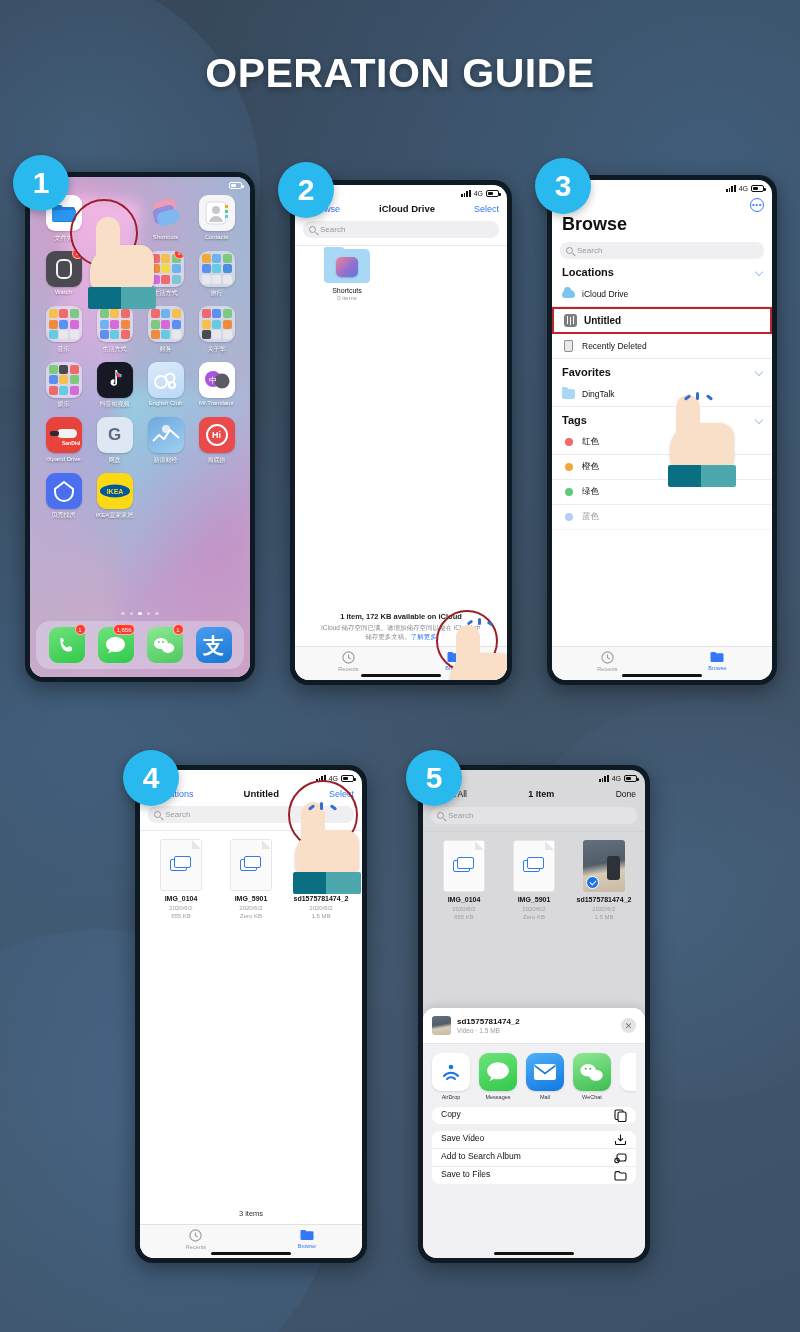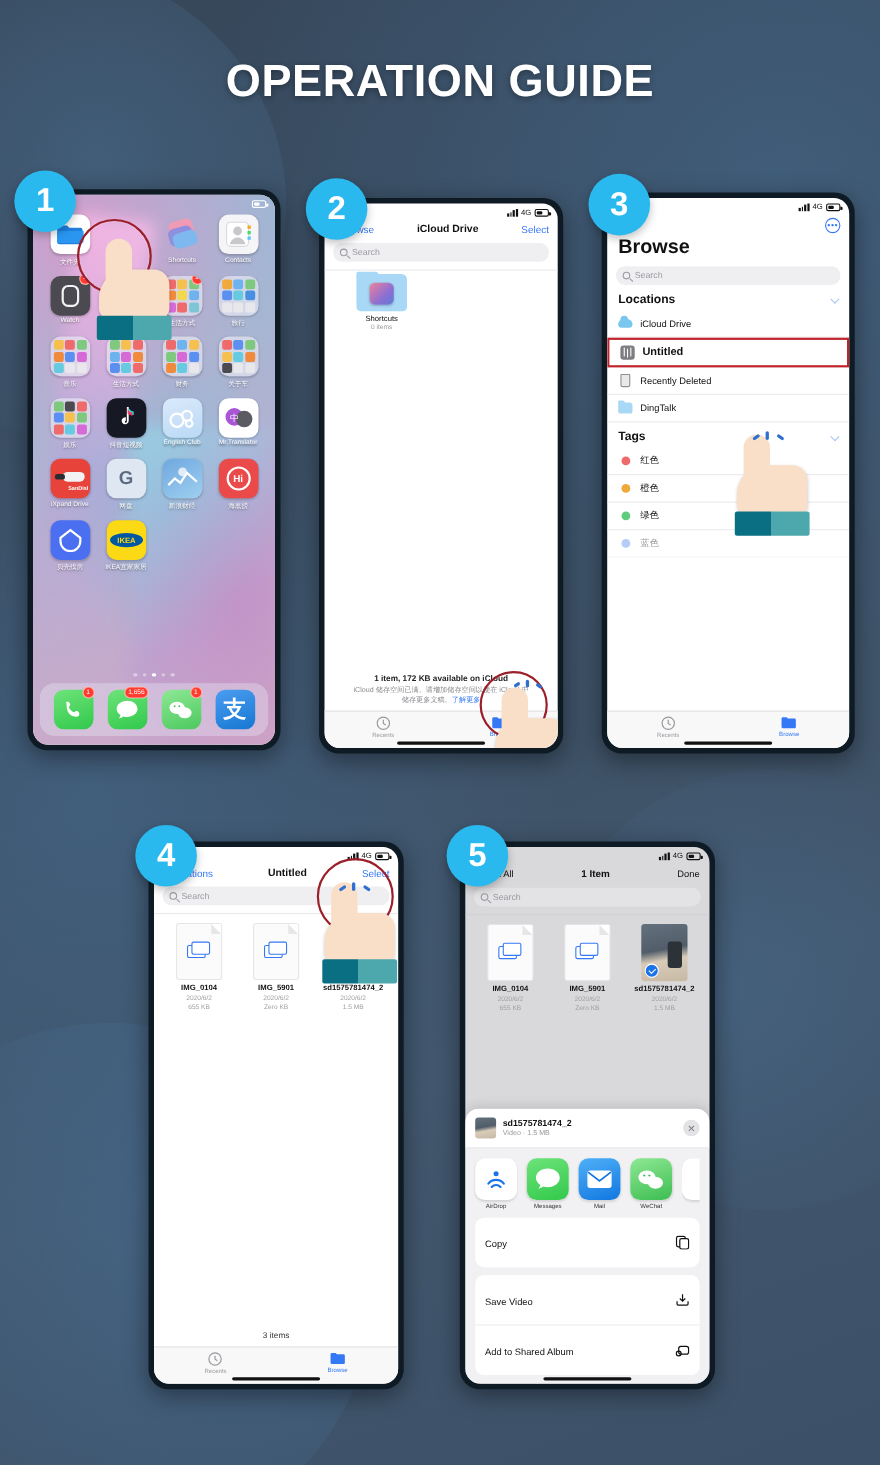--- a/index.html
+++ b/index.html
@@ -265,21 +265,21 @@
   .sheet-info .s { font-size:6.5px; color:#9a9aa0; margin-top:1px; }
   .x-btn { margin-left:auto; width:15px;height:15px;border-radius:50%;background:#e3e3e6;color:#7a7a80;
       display:flex;align-items:center;justify-content:center;font-size:9px;line-height:0;}
   .approw { display:flex; gap:9px; padding:9px 9px 7px; overflow:hidden; }
   .shareapp { width:38px; flex:0 0 38px; text-align:center; }
   .shareapp .ic { width:38px;height:38px;border-radius:9px;display:flex;align-items:center;justify-content:center;
       box-shadow:0 1px 2px rgba(0,0,0,.12);}
   .shareapp .lb { font-size:5.5px; color:#333; margin-top:3px; }
   .actlist { margin:0 9px; }
   .actgroup { background:#fff; border-radius:8px; overflow:hidden; margin-bottom:7px; }
-  .actrow { display:flex; align-items:flex-end; justify-content:space-between; padding:16px 9px;
+  .actrow { display:flex; align-items:flex-start; justify-content:space-between; padding:2px 9px;
       font-size:8.5px; color:#111; border-bottom:1px solid #ededef; }
   .actrow:last-child { border-bottom:none; }
   .actrow .gi { width:13px; height:13px; color:#111; }
 
   svg { display:block; }
 </style>
 </head>
 <body>
 
 <div class="bg"></div>
@@ -709,20 +709,24 @@
           </span>
         <span>Untitled</span>
       </div>
       <div class="row">
         <span class="ic">
             <i class="ic-trash"></i>
           </span>
         <span>Recently Deleted</span>
       </div>
 
+      <div class="sec-head">
+        <span class="t">Favorites</span>
+        <i class="chev-d"></i>
+      </div>
       <div class="row">
         <span class="ic">
             <i class="ic-dl"></i>
           </span>
         <span>DingTalk</span>
       </div>
 
       <div class="sec-head">
         <span class="t">Tags</span>
         <i class="chev-d"></i>
@@ -1015,28 +1019,36 @@
             <div class="actrow">
               <span>Save Video</span>
               <span class="gi">
                 <svg width="13" height="13" viewBox="0 0 13 13">
                     <path d="M1.5 8v2.5a1 1 0 001 1h8a1 1 0 001-1V8" fill="none" stroke="#111" stroke-width="1.1"></path>
                     <path d="M6.5 1.5v6M4 5.4l2.5 2.4L9 5.4" fill="none" stroke="#111" stroke-width="1.1"></path>
                   </svg>
               </span>
             </div>
             <div class="actrow">
-              <span>Add to Shared Album</span>
+              <span>Add to Search Album</span>
               <span class="gi">
                 <svg width="13" height="13" viewBox="0 0 13 13">
                     <rect x="3" y="3" width="9" height="7" rx="2" fill="none" stroke="#111" stroke-width="1.1"></rect>
                     <circle cx="3" cy="9.5" r="2.2" fill="none" stroke="#111" stroke-width="1.1"></circle>
                   </svg>
               </span>
             </div>
+            <div class="actrow">
+              <span>Save to Files</span>
+              <span class="gi">
+                <svg width="13" height="13" viewBox="0 0 13 13">
+                    <path d="M1 4a1.4 1.4 0 011.4-1.4h2.7L6.3 4h4.3A1.4 1.4 0 0112 5.4v4.3A1.3 1.3 0 0110.7 11H2.3A1.3 1.3 0 011 9.7z" fill="none" stroke="#111" stroke-width="1.1"></path>
+                  </svg>
+              </span>
+            </div>
           </div>
         </div>
       </div>
       <div class="homebar"></div>
     </div>
   </div>
 
 </div>
 
 </body></html>

